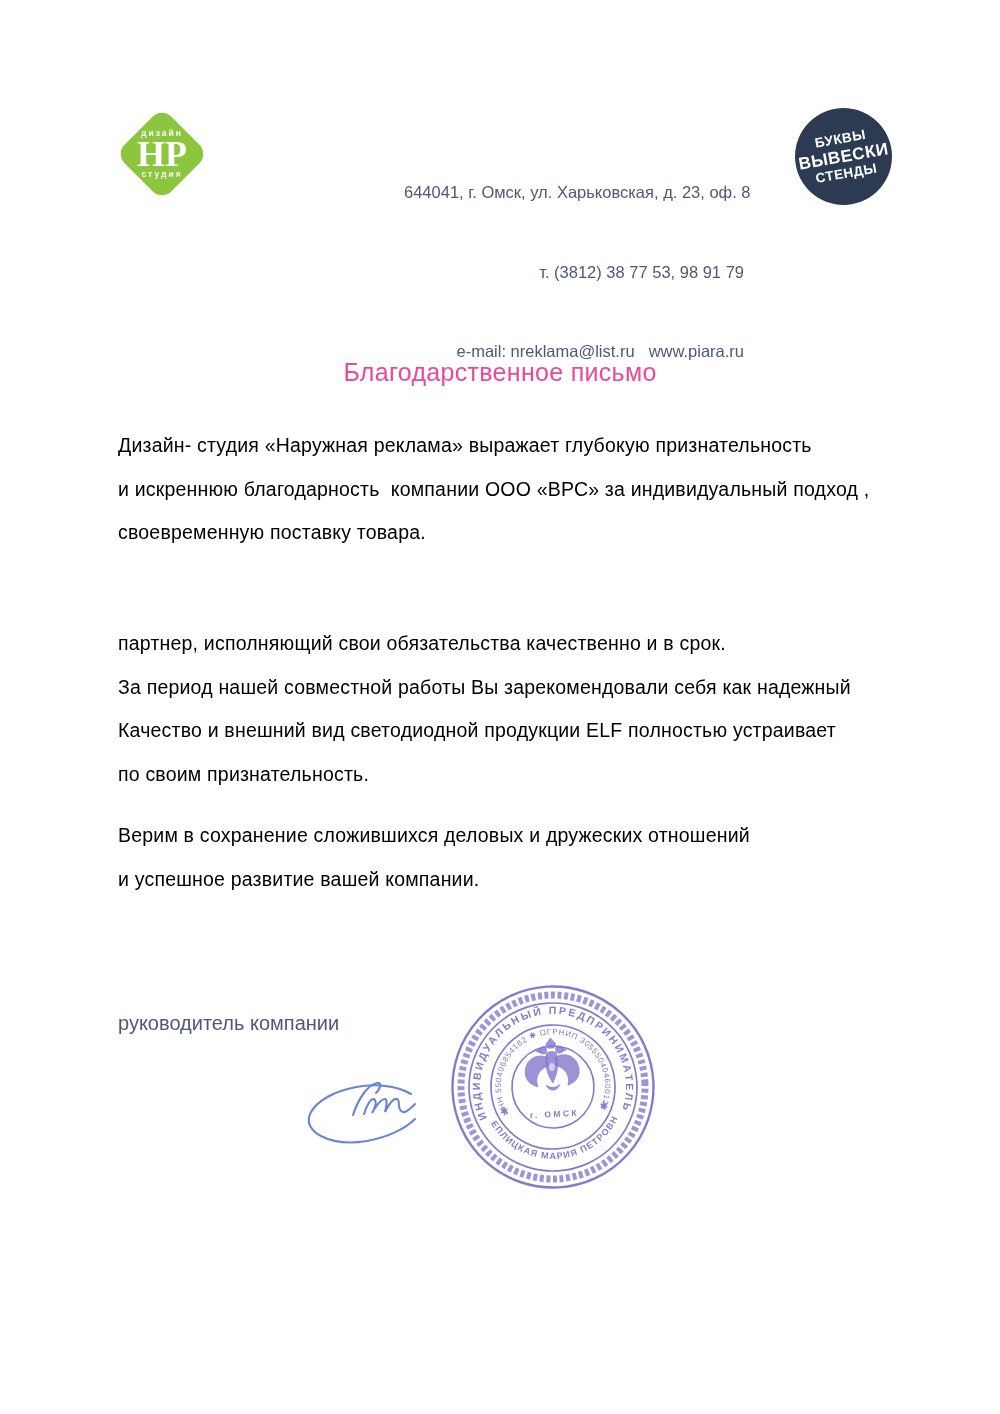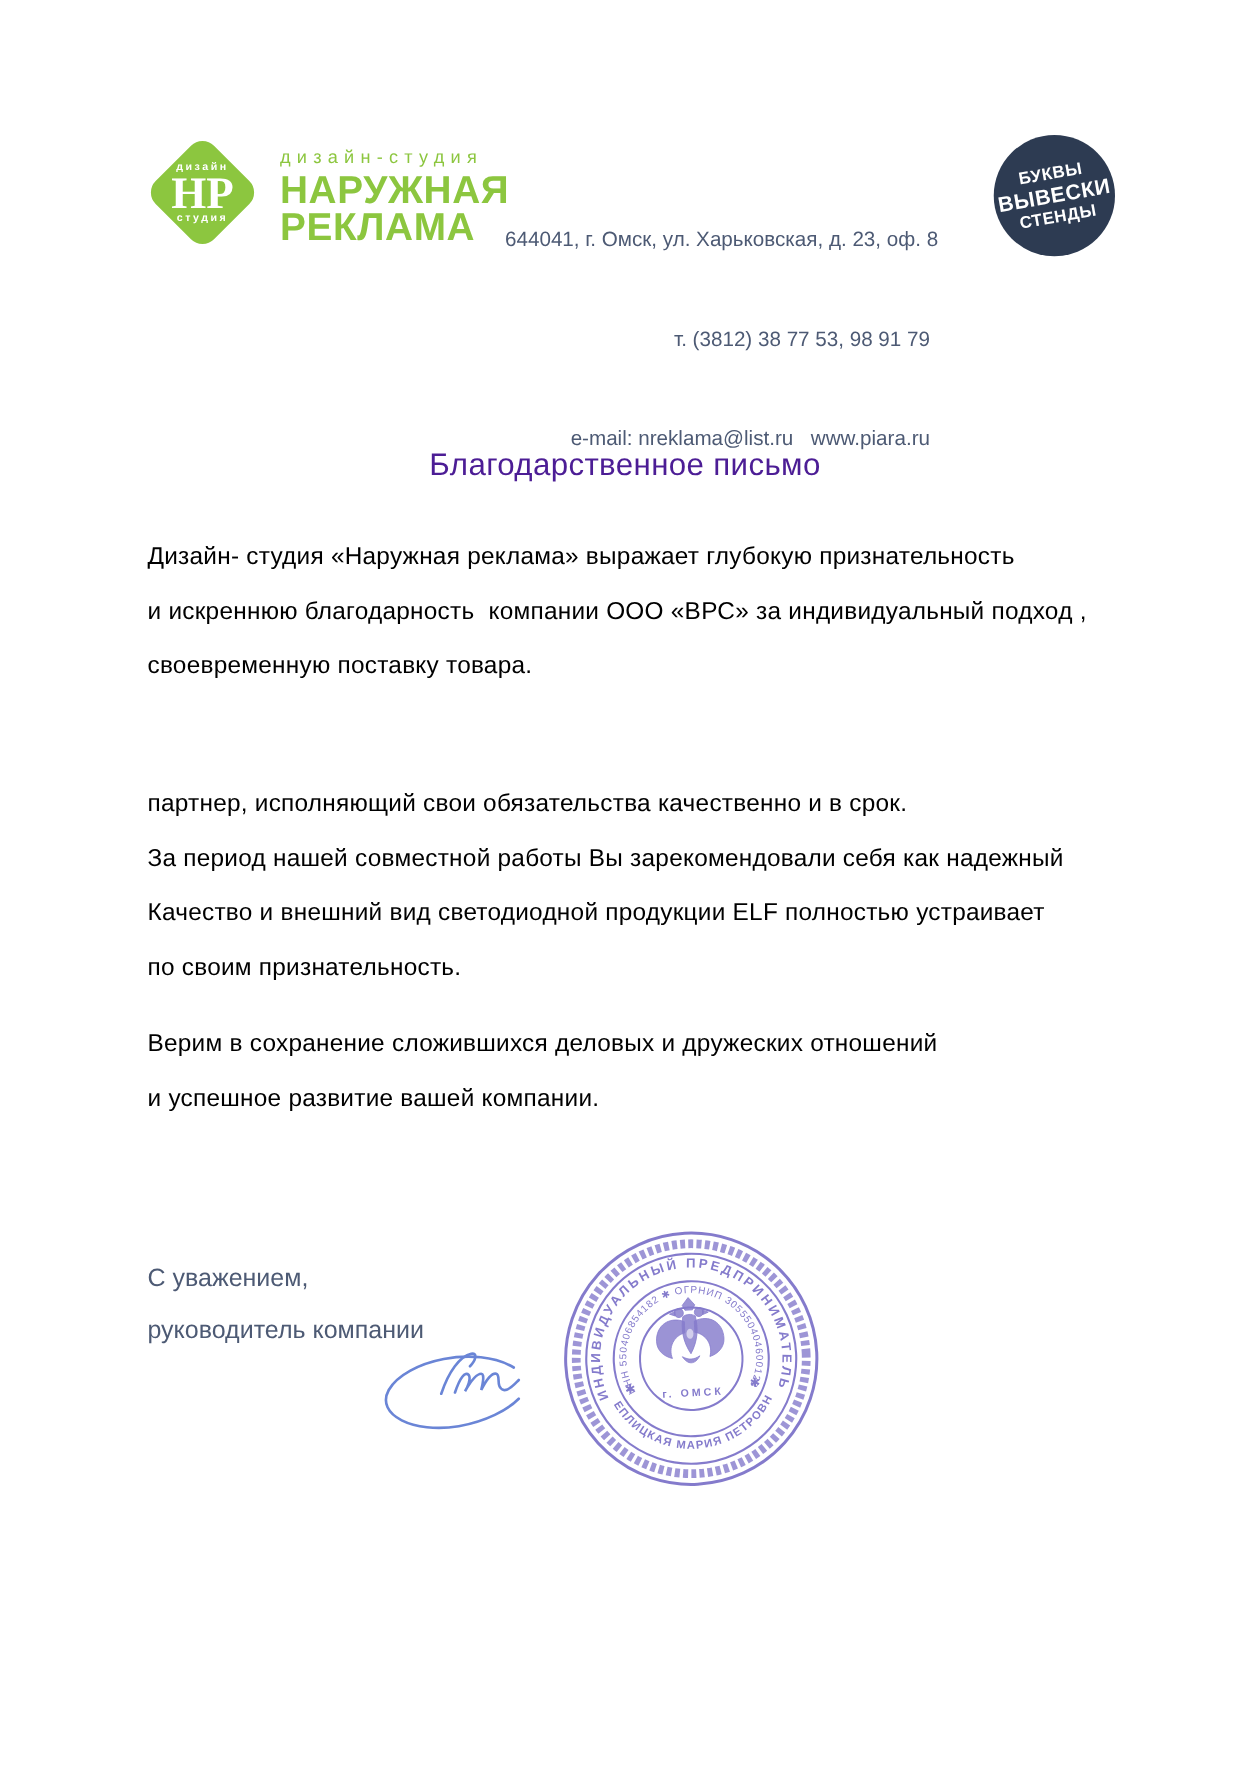--- a/index.html
+++ b/index.html
@@ -38,21 +38,21 @@
     background:#2d3b52; border-radius:50%;
     display:flex; align-items:center; justify-content:center;
   }
   .badge-rot { transform:rotate(-10deg); text-align:center; color:#ffffff; font-weight:bold; }
   .badge-rot .b-sm { font-size:13.5px; line-height:16px; letter-spacing:0.5px; }
   .badge-rot .b-lg { font-size:17px;  line-height:19px; letter-spacing:0.5px; }
 
   
   .title {
     position:absolute; left:0; top:358px; width:100%;
-    text-align:center; font-size:25px; font-weight:400; color:#4c1d95;
+    text-align:center; font-size:25px; font-weight:400; color:#ec4899;
     letter-spacing:0.3px; margin:0;
   }
   .para { position:absolute; left:118px; width:800px; font-size:19.5px; color:#000000; }
   .para .line { line-height:43.5px; white-space:pre; letter-spacing:0.2px; }
   .para1 { top:424px; }
   .para2 { top:622px; }
   .para3 { top:814px; }
 
   
   .sig-block { position:absolute; left:118px; top:1003px; font-size:20px; }
@@ -69,25 +69,20 @@
   <header>
 
     <div class="logo">
       <div class="diamond-wrap">
         <div class="diamond"></div>
         <div class="diamond-text">
           <span class="d-small">дизайн</span>
           <span class="d-big">НР</span>
           <span class="d-small">студия</span>
         </div>
-      </div>
-      <div class="logo-text">
-        <div class="tagline">дизайн-студия</div>
-        <div class="brand">НАРУЖНАЯ</div>
-        <div class="brand">РЕКЛАМА</div>
       </div>
     </div>
 
     <div class="contacts">
       <div>644041, г. Омск, ул. Харьковская, д. 23, оф. 8</div>
       <div>т. (3812) 38 77 53, 98 91 79</div>
       <div><span>e-mail: nreklama@list.ru</span><span class="gap"></span><span>www.piara.ru</span></div>
     </div>
 
     <div class="badge">
@@ -118,21 +113,20 @@
 
     <section class="para para3">
       <div class="line">Верим в сохранение сложившихся деловых и дружеских отношений</div>
       <div class="line">и успешное развитие вашей компании.</div>
     </section>
   </main>
 
   <footer>
 
     <div class="sig-block">
-      <div>С уважением,</div>
       <div>руководитель компании</div>
     </div>
 
     <svg class="handwriting" width="150" height="90" viewBox="0 0 150 90">
       <g fill="none" stroke="#5a78d2" stroke-width="2.1" stroke-linecap="round" opacity="0.9">
         <path d="M 118,26 C 88,8 32,20 18,44 C 7,64 38,79 74,73 C 96,69 113,60 122,51"></path>
         <path d="M 60,47 C 66,29 75,17 84,15 C 89,14 88,20 83,25 M 71,46 C 75,34 79,29 82,32 C 84,35 81,42 79,45 C 83,38 88,31 92,31 C 95,31 93,40 92,44 C 96,36 100,30 104,31 C 108,32 103,42 110,44 C 114,45 119,39 122,36"></path>
       </g>
     </svg>
 

